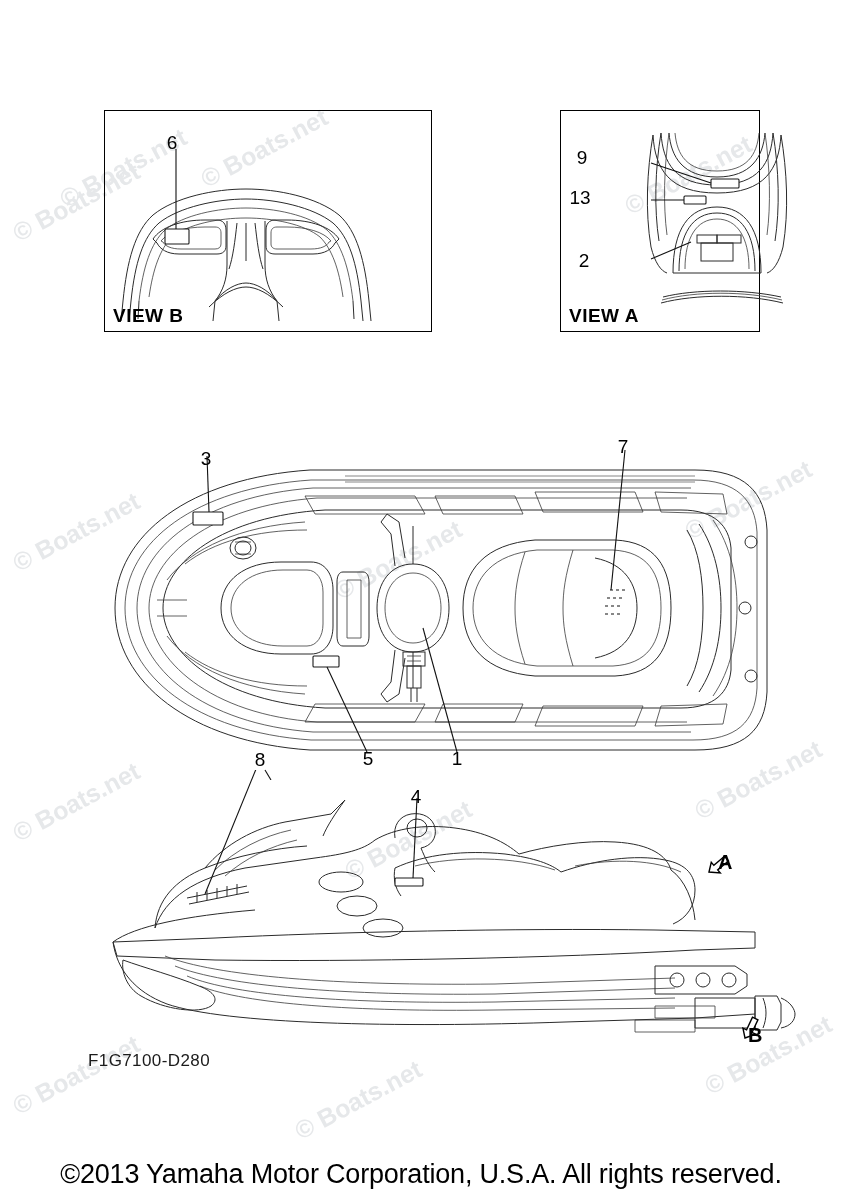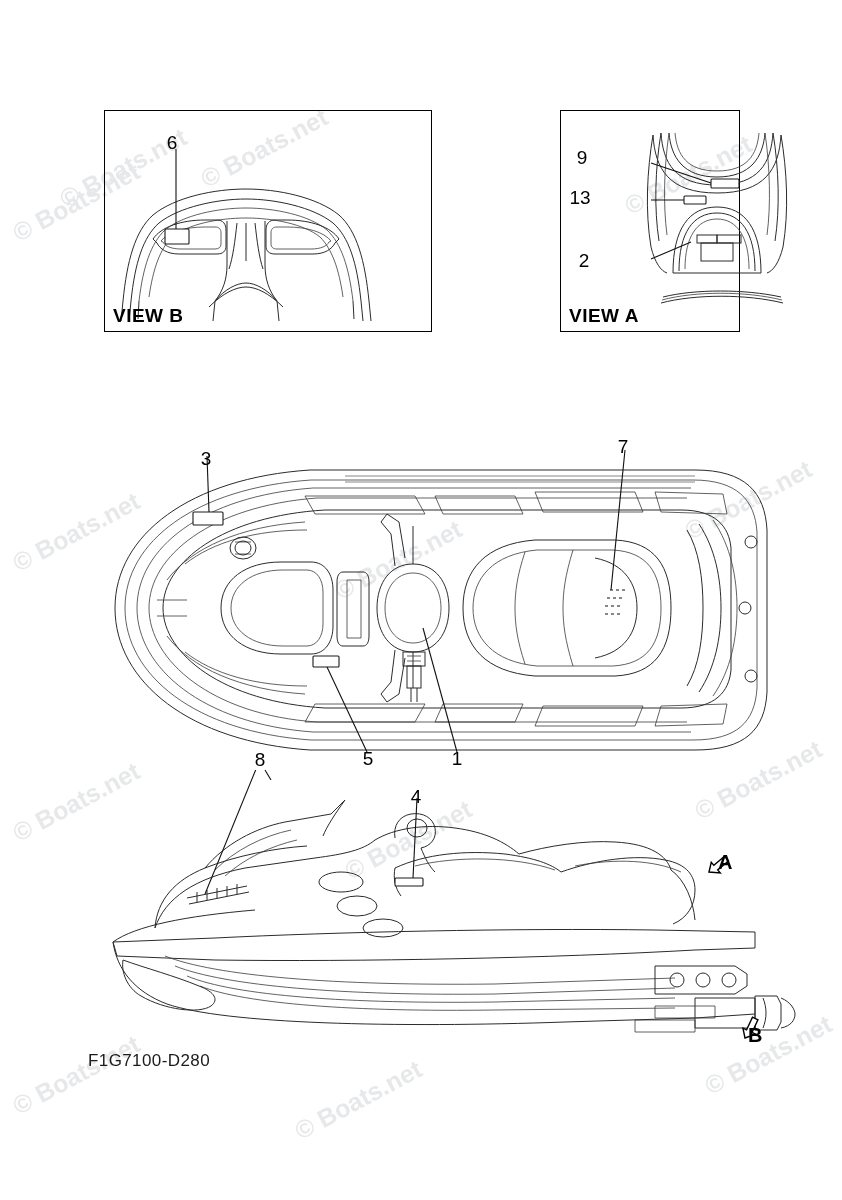--- a/index.html
+++ b/index.html
@@ -182,21 +182,21 @@
 
         <rect class="lbl-rect" x="60" y="118" width="24" height="15" rx="1"></rect>
 
         <line class="leader" x1="71" y1="118" x2="71" y2="38"></line>
       </svg>
       <div class="viewbox-label" style="left:8px; bottom:4px;">VIEW B</div>
     </div>
 
     <div class="callout" style="left:164px; top:133px; width:16px; z-index:21;">6</div>
 
-    <div class="viewbox" style="left:560px; top:110px; width:180px; height:222px;padding-left:44px;">
+    <div class="viewbox" style="left:560px; top:110px; width:200px; height:222px;padding-left:44px;">
       <svg width="224" height="220" viewBox="0 0 224 220">
 
         <g class="ln">
 
           <path d="M56 22 C 58 52, 70 74, 112 74 C 154 74, 166 52, 168 22"></path>
           <path d="M64 22 C 66 46, 78 66, 112 66 C 146 66, 158 46, 160 22"></path>
           <path d="M48 24 C 50 58, 64 82, 112 82 C 160 82, 174 58, 176 24"></path>
         </g>
         <g class="ln-thin">
           <path d="M70 22 C 72 44, 82 60, 112 60 C 142 60, 152 44, 154 22"></path>
@@ -492,14 +492,15 @@
     </svg>
 
     <div class="callout" style="left:408px; top:787px; width:16px;">4</div>
     <div class="arrow-letter" style="left:718px; top:851px;">A</div>
     <div class="arrow-letter" style="left:748px; top:1024px;">B</div>
 
   </div>
 
   <div id="part-number">F1G7100-D280</div>
 
+  <div id="copyright">©2013 Yamaha Motor Corporation, U.S.A. All rights reserved.</div>
 
 </div>
 
 </body></html>

